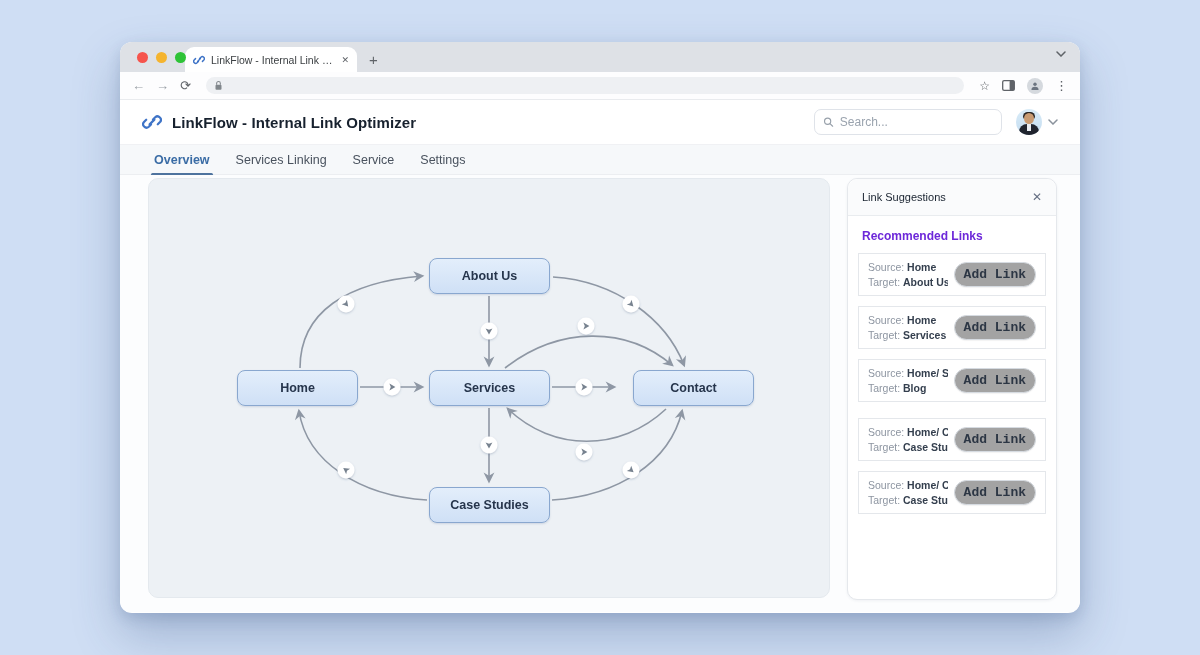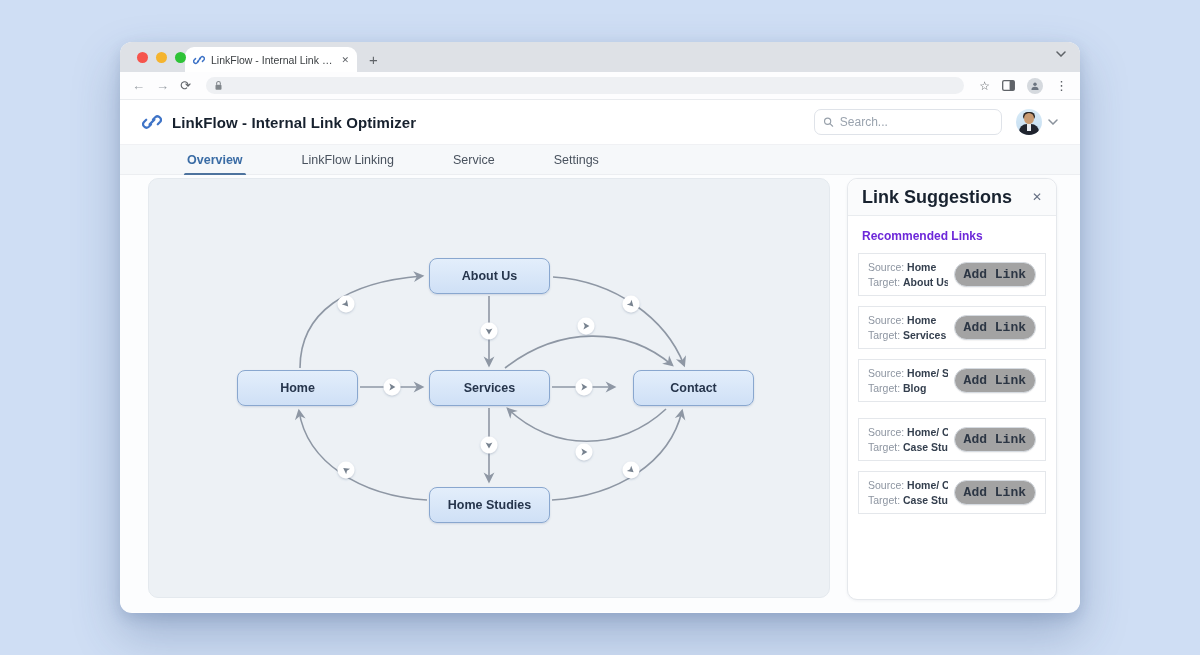--- a/index.html
+++ b/index.html
@@ -49,41 +49,41 @@
   .avatar .hair { position:absolute; left:7px; top:2.5px; width:12px; height:7px;
     border-radius:6px 6px 3px 3px; background:#2a2624; }
   .avatar .bodyx { position:absolute; left:3px; top:15px; width:20px; height:14px;
     border-radius:8px 8px 0 0; background:#20242e; }
   .avatar .shirt { position:absolute; left:11px; top:15px; width:4px; height:7px; background:#e9edf2; }
   .hdr-chevron { margin-left:6px; }
 
   
   .navtabs { height:31px; background:#f6f8fa; border-top:1px solid #f0f1f4; border-bottom:1px solid #eceef1;
     display:flex; gap:26px; padding:0 34px; align-items:center; }
-  .navtab { font-size:12.5px; color:#49525e; position:relative; cursor:default;margin-left:33px; }
+  .navtab { font-size:12.5px; color:#49525e; position:relative; cursor:default; }
   .navtab.active { color:#3a6ca5; font-weight:700; }
   .navtab.active::after { content:""; position:absolute; left:-3px; right:-3px; bottom:-9px;
     height:3px; background:#4e739e; border-radius:2px; }
 
   
   .content { position:relative; height:437px; background:#fcfdfe; }
   .canvas { position:absolute; left:28px; top:3px; width:682px; height:420px;
     background:#edf1f5; border:1px solid #e4e9ee; border-radius:10px; }
   .canvas svg { position:absolute; left:0; top:0; }
   .node { position:absolute; width:121px; height:36px; border:1.3px solid #89a7cf; border-radius:8px;
     background:linear-gradient(180deg,#e3eefb,#cfe0f6); color:#26354c; font-size:12.5px; font-weight:700;
     display:flex; align-items:center; justify-content:center;
     box-shadow:0 1px 2px rgba(60,90,140,.18); }
 
   
   .panel { position:absolute; left:727px; top:3px; width:210px; height:422px; background:#fff;
     border:1px solid #e5e8ec; border-radius:10px; box-shadow:0 1px 3px rgba(30,50,80,.06); }
   .panel-h { height:37px; display:flex; align-items:center; padding:0 14px;
     border-bottom:1px solid #e9ecef; background:#fafbfc; border-radius:10px 10px 0 0; }
-  .panel-title { font-size:18px; font-weight:700; color:#18222f; }
+  .panel-title { font-size:11px; font-weight:400; color:#18222f; }
   .panel-close { margin-left:auto; font-size:12px; color:#667084; cursor:default; }
   .section-title { margin:13px 14px 10px; font-size:12px; font-weight:700; color:#6d28d9; }
   .card { margin:0 10px 10px; border:1px solid #e4e7eb; border-radius:0; padding:7px 9px;
     display:flex; align-items:center; gap:6px; background:#fff; }
   .card-col { flex:1; min-width:0; display:flex; flex-direction:column; gap:3px; }
   .crow { font-size:10.5px; color:#8d95a1; white-space:nowrap; overflow:hidden; }
   .cval { color:#343f4e; font-weight:700; }
   .addbtn { font-size:13px; font-weight:600; color:#2c3644; background:#a3a3a3; border:1px solid #d6dbe1;
     border-radius:13px; padding:4px 9px; box-shadow:0 1px 1px rgba(0,0,0,.05); white-space:nowrap;
     font-family:Liberation Mono, monospace; cursor:default; }
@@ -164,21 +164,21 @@
       <div class="bodyx"></div>
       <div class="shirt"></div>
     </div>
     <svg class="hdr-chevron" width="10" height="6" viewBox="0 0 10 6">
       <polyline points="1,1 5,5 9,1" fill="none" stroke="#8a929c" stroke-width="1.5" stroke-linecap="round"></polyline>
     </svg>
   </div>
 
   <div class="navtabs">
     <span class="navtab active">Overview</span>
-    <span class="navtab">LinkFlow Linking</span>
+    <span class="navtab">Services Linking</span>
     <span class="navtab">Service</span>
     <span class="navtab">Settings</span>
   </div>
 
   <div class="content">
 
     <div class="canvas">
       <svg width="682" height="420" viewBox="0 0 682 420">
         <defs>
           <marker id="arw" viewBox="0 0 10 10" refX="7.5" refY="5" markerWidth="7.5" markerHeight="7.5" orient="auto">
@@ -240,21 +240,21 @@
           <g transform="translate(197,291)">
               <circle r="8.5" fill="#fff" filter="url(#softsh)"></circle>
               <polygon points="-2.6,-3.4 3.4,0 -2.6,3.4 -1.2,0" fill="#77828f" transform="rotate(215)"></polygon>
             </g>
         </g>
       </svg>
       <div class="node" style="left:88px; top:191px;">Home</div>
       <div class="node" style="left:280px; top:79px;">About Us</div>
       <div class="node" style="left:280px; top:191px;">Services</div>
       <div class="node" style="left:472px; top:191px;margin-left:12px;">Contact</div>
-      <div class="node" style="left:280px; top:308px;">Home Studies</div>
+      <div class="node" style="left:280px; top:308px;">Case Studies</div>
     </div>
 
     <div class="panel">
       <div class="panel-h">
         <span class="panel-title">Link Suggestions</span>
         <span class="panel-close">✕</span>
       </div>
       <div class="section-title">Recommended Links</div>
 
       <div class="card">

